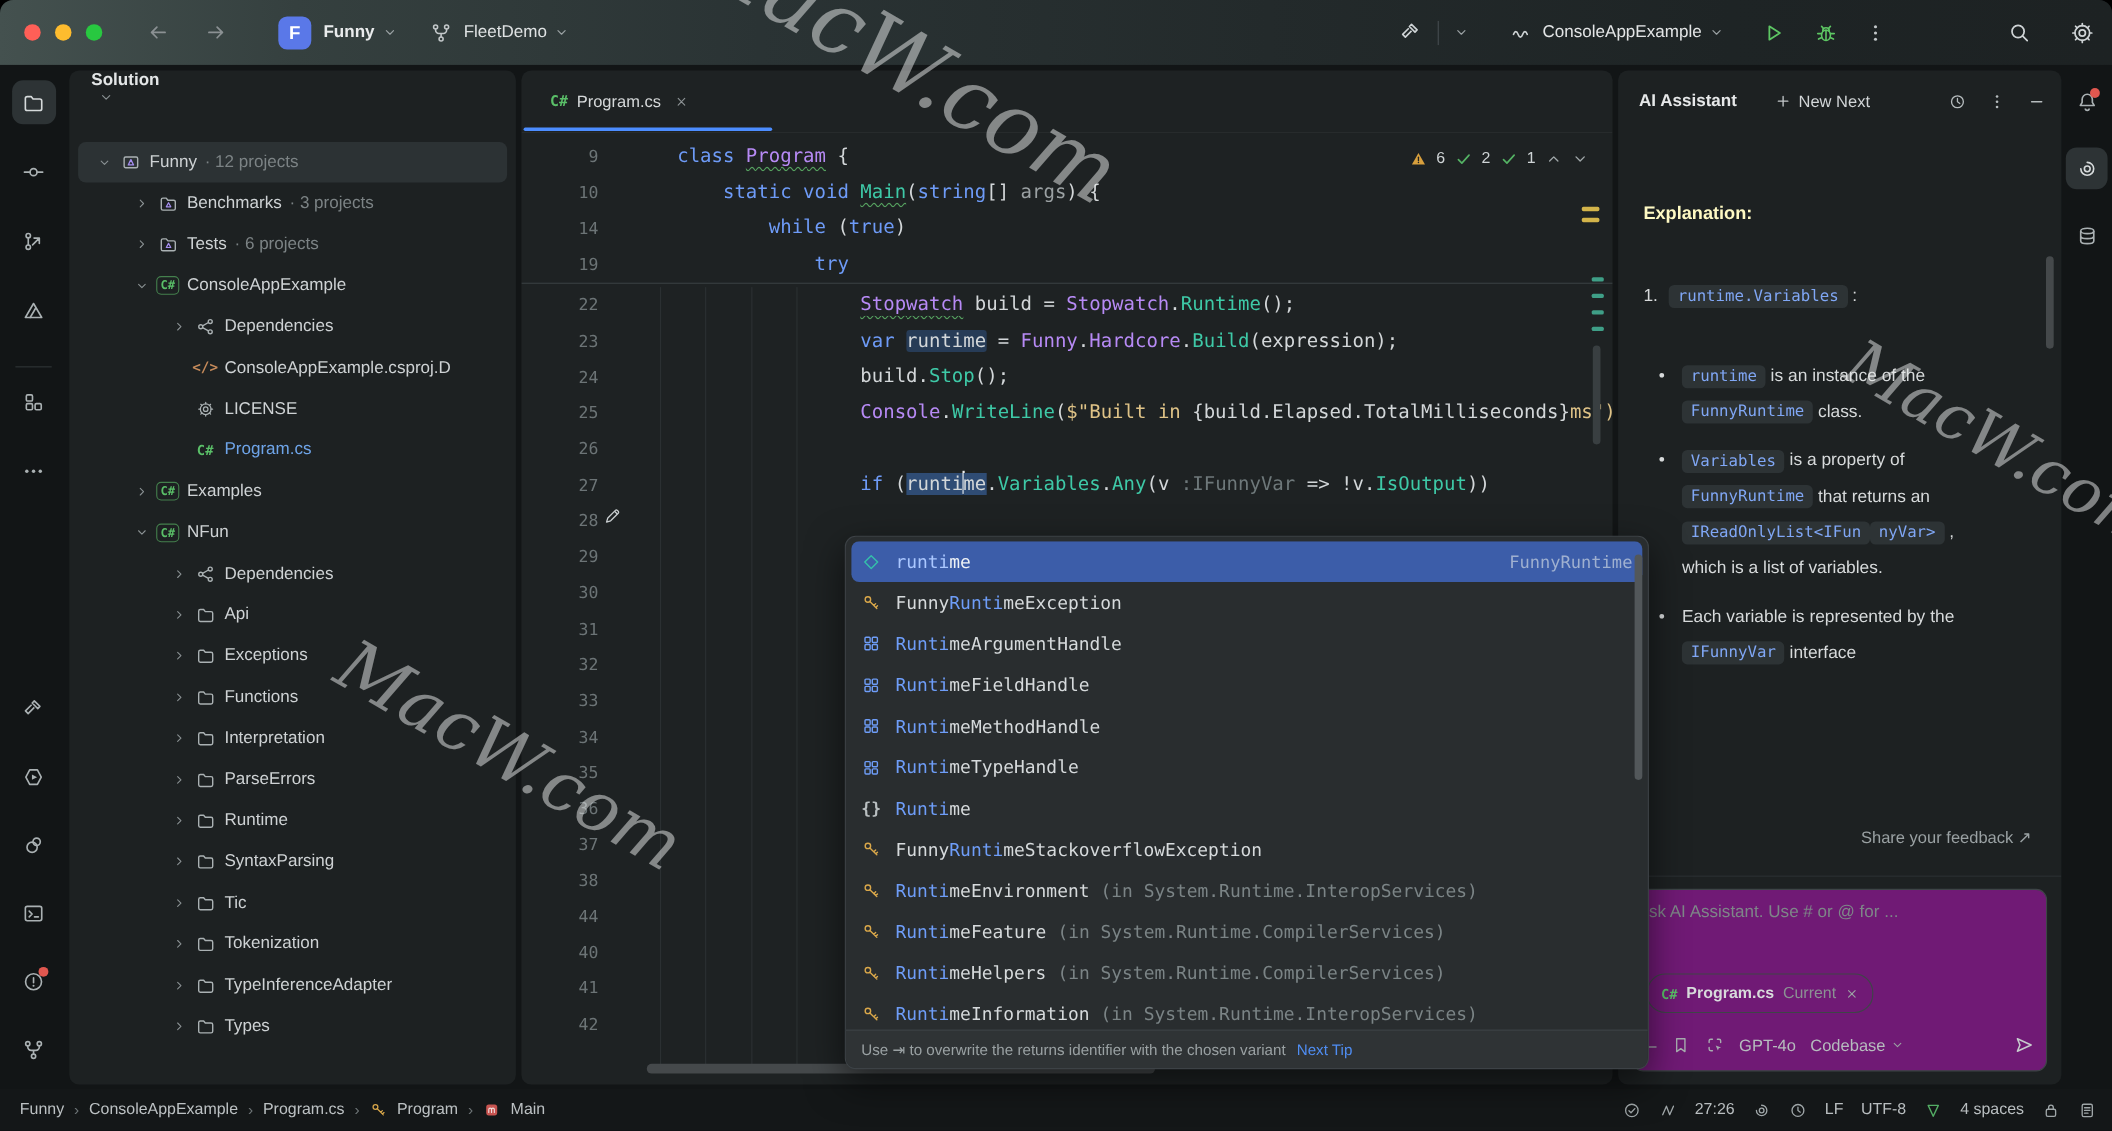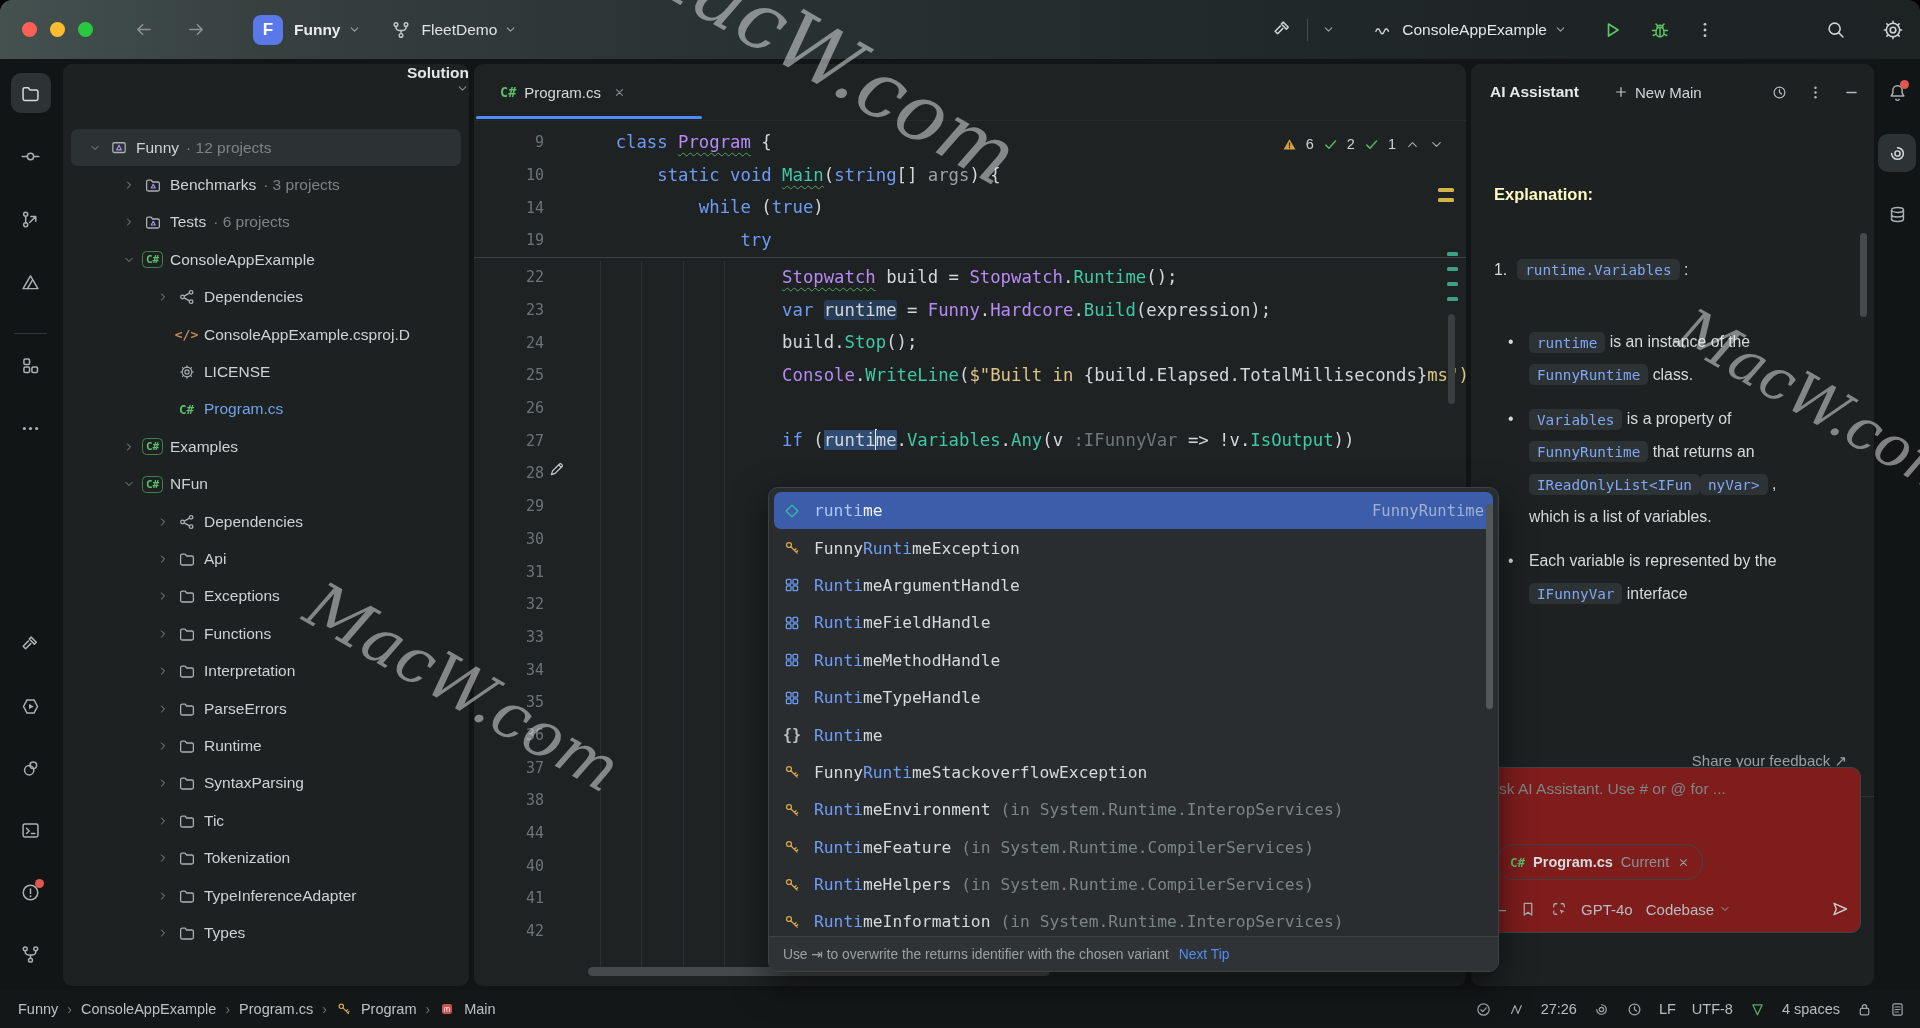--- a/index.html
+++ b/index.html
@@ -36,21 +36,21 @@
   .rail-div{position:absolute;left:14px;right:14px;height:1px;background:#303637;}
   .badge-dot{position:absolute;right:7px;top:7px;width:9px;height:9px;border-radius:50%;background:#e0574f;}
 
   
   .island{position:absolute;background:#1e2223;border-radius:9px;overflow:hidden;}
   #solution{left:63px;top:64px;width:406px;height:922px;background:#1d2122;}
   #editor{left:474px;top:64px;width:992px;height:922px;}
   #aipanel{left:1471px;top:64px;width:403px;height:922px;background:#1d2122;}
 
   
-  .panel-head{height:54px;display:flex;align-items:flex-end;padding-left:20px;color:#e3e6e7;font-size:15.5px;font-weight:bold;flex-direction:column;}
+  .panel-head{height:54px;display:flex;align-items:flex-start;padding-left:20px;color:#e3e6e7;font-size:15.5px;font-weight:bold;flex-direction:column;}
   .panel-head .tb-chev{color:#878e90;}
   #tree{position:absolute;top:56px;left:0;right:0;bottom:0;padding-top:9px;overflow:hidden;}
   .trow{height:37.4px;display:flex;align-items:center;margin:0 8px;border-radius:7px;white-space:nowrap;overflow:hidden;}
   .trow.sel{background:#2c3234;}
   .tchev{width:20px;flex:none;color:#8a9193;display:flex;justify-content:center;}
   .tchev svg{width:12px;height:12px;}
   .tchev.right svg{transform:rotate(-90deg);}
   .tico{width:27px;flex:none;display:flex;justify-content:center;align-items:center;color:#aab1b3;}
   .tico svg{width:18px;height:18px;}
   .badge-cs{font:bold 11px "DejaVu Sans Mono",monospace;color:#5abf68;border:1.5px solid #44804d;border-radius:4.5px;padding:1px 3px;}
@@ -117,21 +117,21 @@
     color:#d7dadb;font-size:15.8px;line-height:32.5px;}
   .ai-heading{font-weight:bold;font-size:16.5px;color:#fef9c3;margin-bottom:43px;}
   .chip{font:14.3px "DejaVu Sans Mono",monospace;color:#80a7f5;background:#2d3335;border-radius:5px;padding:2.5px 8px;white-space:nowrap;}
   .ai-item{margin-bottom:40px;}
   .ai-item .num{margin-right:10px;}
   #aibullets{list-style:none;margin:0;padding:0 0 0 14px;}
   #aibullets li{position:relative;padding-left:21px;margin-bottom:12px;}
   #aibullets li::before{content:"•";position:absolute;left:0;top:0;}
   .ai-feedback{position:absolute;right:27px;top:688px;color:#9aa1a3;font-size:15px;cursor:pointer;}
   .ai-div{position:absolute;left:0;right:0;top:732px;height:1px;background:#2c3133;}
-  .ai-inputbox{position:absolute;left:13px;top:703px;width:375px;height:164px;border:1.5px solid #3e4547;border-radius:10px;background:#7f1d1d;}
+  .ai-inputbox{position:absolute;left:13px;top:744px;width:375px;height:164px;border:1.5px solid #3e4547;border-radius:10px;background:#701a75;}
   .ai-input{position:absolute;left:6px;top:4px;right:6px;background:none;border:none;outline:none;color:#bfc5c7;
     font-size:15.5px;font-family:"Liberation Sans",sans-serif;padding:8px;}
   .ai-input::placeholder{color:#7e8688;}
   .ai-chip-pill{position:absolute;left:12px;bottom:52px;height:34px;border:1.5px solid #3e4547;border-radius:17px;
     display:flex;align-items:center;padding:0 12px;gap:8px;}
   .ai-chip-pill .lang{font:bold 12.5px "DejaVu Sans Mono",monospace;color:#5abf68;}
   .ai-chip-pill .file{color:#d7dadb;font-size:14.5px;font-weight:600;}
   .ai-chip-pill .tag{color:#8b9193;font-size:14.5px;}
   .ai-chip-pill .closex{width:13px;height:13px;color:#9aa1a3;cursor:pointer;}
   .ai-botrow{position:absolute;left:11px;right:10px;bottom:7px;height:32px;display:flex;align-items:center;gap:13px;color:#a7adaf;}
@@ -1004,21 +1004,21 @@
     <div class="hscroll"></div>
   </div>
 
   <div class="island" id="aipanel">
     <div class="ai-head">
       <span class="ai-title">AI Assistant</span>
       <div class="ai-new">
         <svg class="ic">
             <use href="#i-plus"></use>
           </svg>
-        <span>New Main</span>
+        <span>New Next</span>
       </div>
       <div class="ai-hicons">
         <svg class="ic">
             <use href="#i-clock"></use>
           </svg>
         <svg class="ic">
             <use href="#i-kebab"></use>
           </svg>
         <svg class="ic">
             <use href="#i-minus"></use>

